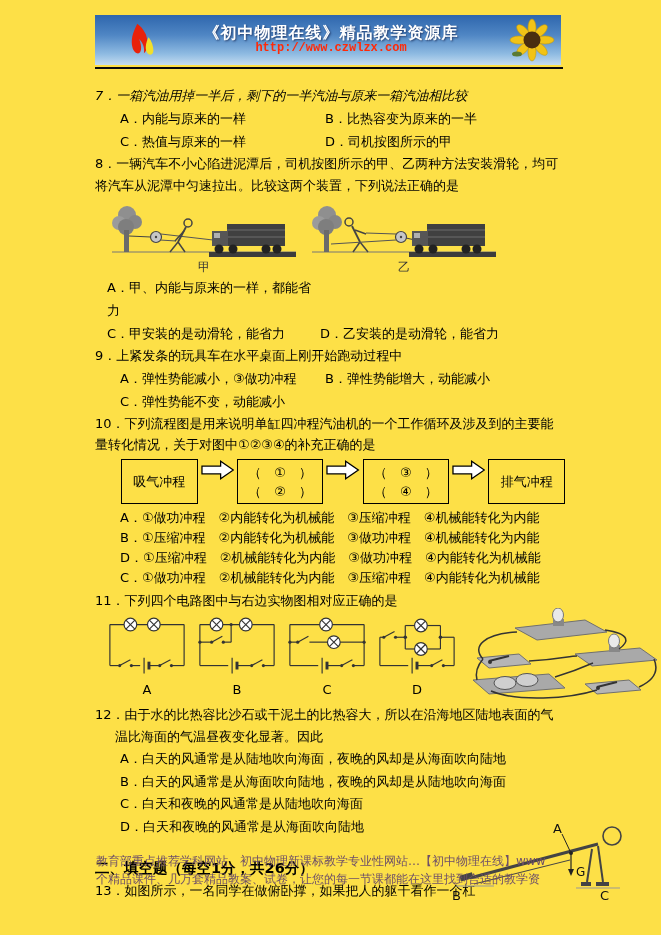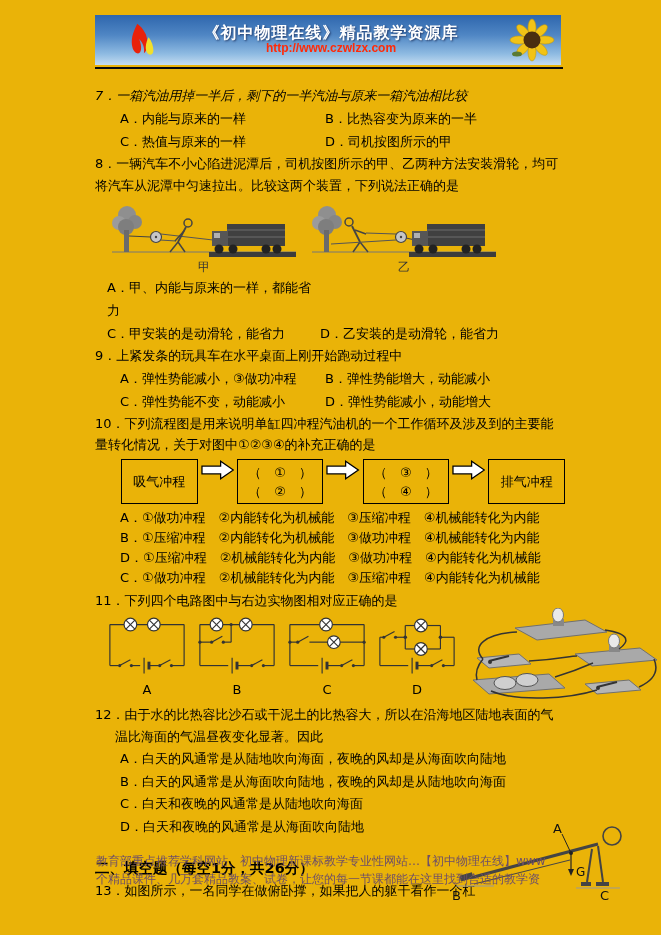--- a/index.html
+++ b/index.html
@@ -1,27 +1,27 @@
 <!DOCTYPE html>
 <html><head>
 <meta charset="utf-8">
 <style>
   html,body{margin:0;padding:0;background:#ffffff;}
-  .page{position:relative;width:661px;height:935px;background:#eab308;overflow:hidden;
+  .page{position:relative;width:661px;height:935px;background:#fde047;overflow:hidden;
         font-family:"DejaVu Sans","Liberation Sans",sans-serif;font-size:13px;color:#000;}
   .content{position:absolute;left:95px;top:15px;width:470px;}
 
   
   .banner{position:relative;width:466px;height:50px;display:flex;align-items:center;
           background:linear-gradient(180deg,#2e66ad 0%,#4f86c4 40%,#8fbbe2 78%,#c4dcf0 100%);}
   .banner-logo{margin-left:28px;flex:0 0 auto;}
   .banner-center{flex:1;text-align:center;line-height:1.15;padding-right:8px;}
   .banner-title{color:#fff;font-weight:bold;font-size:16px;letter-spacing:1px;
                 text-shadow:1px 1px 2px rgba(10,20,60,.65);}
-  .banner-url{color:#ff2a08;font-size:12px;font-weight:bold;font-family:Liberation Sans, sans-serif;}
+  .banner-url{color:#ff2a08;font-size:12px;font-weight:bold;font-family:Liberation Mono, monospace;}
   .banner-flower{margin-right:6px;flex:0 0 auto;}
   .banner-rule{width:468px;height:0;border-bottom:2px solid #0a0a0a;margin-top:2px;}
 
   
   .stem{line-height:22px;}
   .stem.hang{padding-left:20px;text-indent:-20px;}
   .optpair{display:flex;line-height:23px;padding-left:25px;}
   .optpair .c1{width:205px;flex:0 0 auto;}
   .optpair.tight{padding-left:12px;}
   .optpair.tight .c1{width:213px;}
@@ -172,21 +172,20 @@
       <div>D．乙安装的是动滑轮，能省力</div>
     </div>
 
     <div class="stem">9．上紧发条的玩具车在水平桌面上刚开始跑动过程中</div>
     <div class="optpair">
       <div class="c1">A．弹性势能减小，③做功冲程</div>
       <div>B．弹性势能增大，动能减小</div>
     </div>
     <div class="optpair">
       <div class="c1">C．弹性势能不变，动能减小</div>
-      <div>D．弹性势能减小，动能增大</div>
     </div>
 
     <div class="stem" style="line-height:21px;">10．下列流程图是用来说明单缸四冲程汽油机的一个工作循环及涉及到的主要能量转化情况，关于对图中①②③④的补充正确的是</div>
     <div class="flow">
       <div class="fbox single">吸气冲程</div>
       <svg class="farrow" width="34" height="22" viewBox="0 0 34 22">
         <polygon points="1,7 20,7 20,2 33,11 20,20 20,15 1,15" fill="#fff" stroke="#000" stroke-width="1.3"></polygon>
       </svg>
       <div class="fbox double">
         <div>（　①　）</div>

